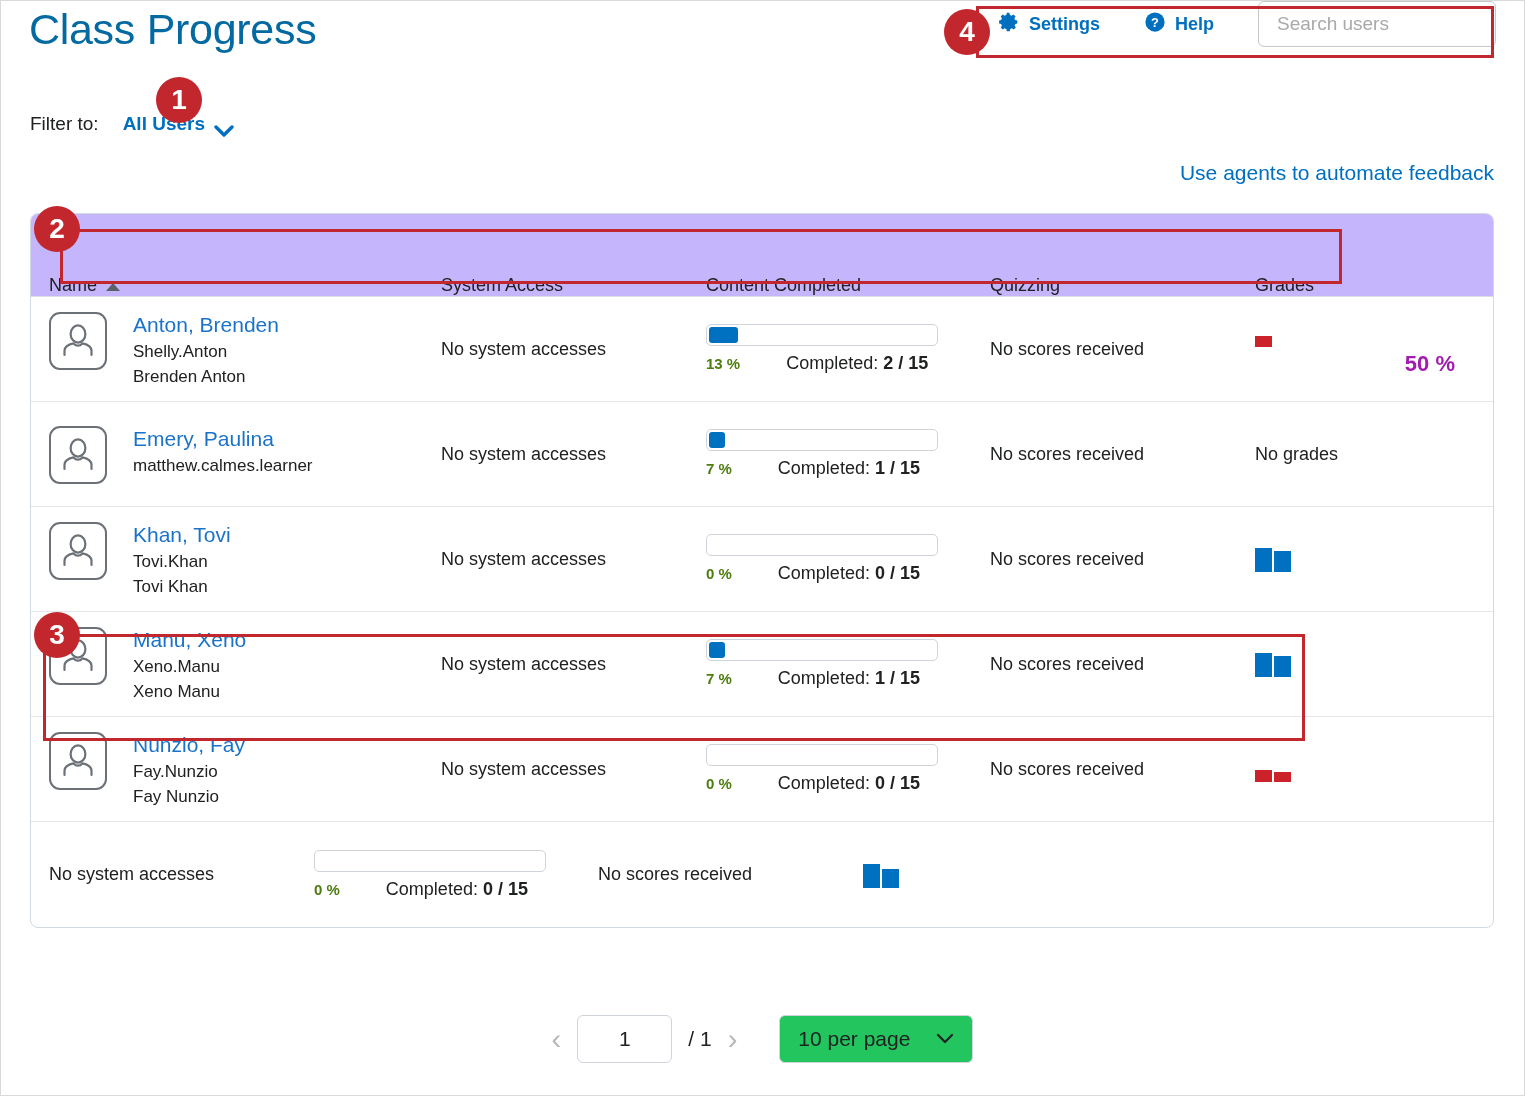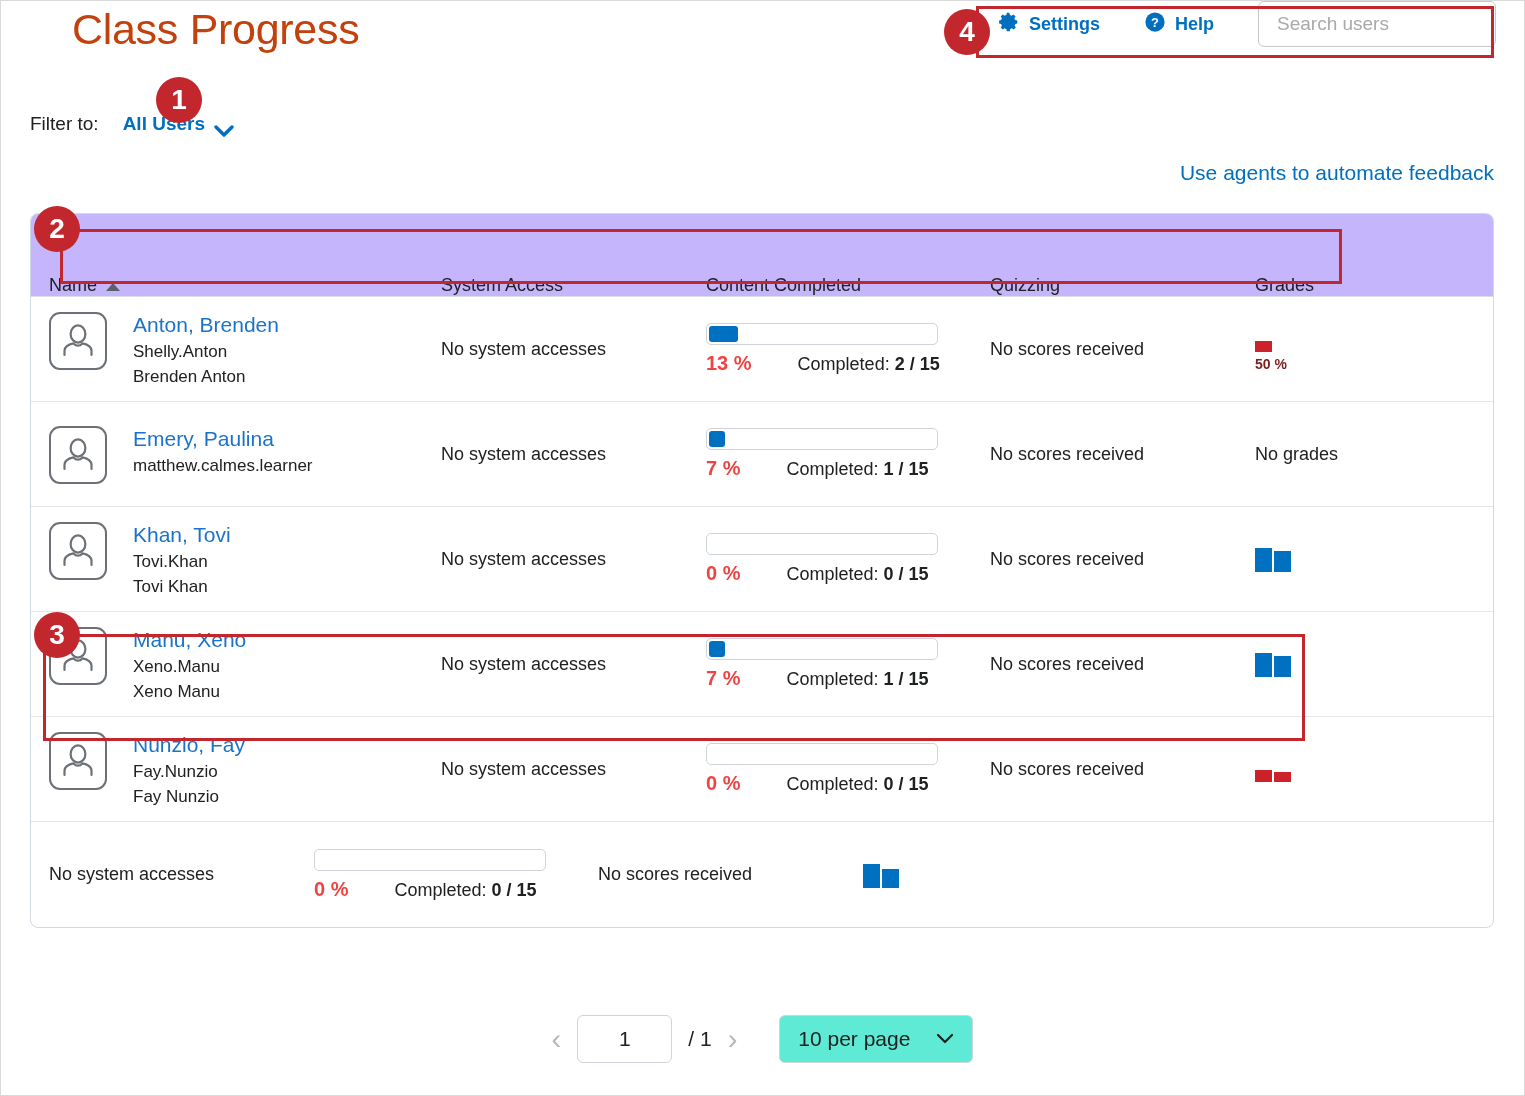--- a/index.html
+++ b/index.html
@@ -16,23 +16,22 @@
     border: 1px solid #d9d9d9;
     overflow: hidden;
   }
 
   
   .page-title {
     position: absolute;
     left: 28px; top: 4px;
     font-size: 43px;
     font-weight: 400;
-    color: #c2410c;
+    color: #0369a1;
     letter-spacing: -0.3px;
-    margin-left: 43px;
   }
   .filter-row {
     position: absolute;
     left: 29px; top: 112px;
     display: flex; align-items: center; gap: 24px;
   }
   .filter-label { font-size: 19px; color: #202122; }
   .filter-value {
     font-size: 19px; color: #006fbf; font-weight: 700;
     display: flex; align-items: center; gap: 9px; cursor: pointer;
@@ -138,52 +137,52 @@
   .content-cell { display: flex; flex-direction: column; gap: 7px; }
   .bar-track {
     width: 232px; height: 22px;
     border: 1px solid #cfd4da; border-radius: 5px;
     background: #fff; padding: 2px; overflow: hidden;
   }
   .bar-fill {
     height: 100%; background: #0070c0; border-radius: 3px;
   }
   .content-line { display: flex; align-items: baseline; gap: 46px; }
-  .pct { font-size: 20px; font-weight: 700; color: #ef4444; }
+  .pct { font-size: 15px; font-weight: 700; color: #4d7c0f; }
   .completed { font-size: 18px; color: #202122; }
   .completed b { font-weight: 700; }
 
   
   .grades-cell { display: flex; flex-direction: column; gap: 4px; }
   .minichart {
     display: flex; align-items: flex-end; gap: 2px; height: 26px;
   }
   .minibar { width: 17px; }
-  .grade-pct { font-size: 14px; font-weight: 700; color: #7f1d1d; }
+  .grade-pct { font-size: 22px; font-weight: 700; color: #a21caf; text-align: right; }
   .nograde { font-size: 18px; color: #202122; }
 
   
   .pager {
     position: absolute; left: 0; right: 0; top: 1014px;
     display: flex; align-items: center; justify-content: center; gap: 16px;
   }
   .arrow { color: #b4b8bc; font-size: 29px; cursor: pointer; line-height: 1; user-select: none; }
   .page-input {
     width: 95px; height: 48px;
     border: 1px solid #cfd4da; border-radius: 6px;
     font-size: 21px; color: #202122; text-align: center;
     font-family: "Liberation Sans", sans-serif;
     outline: none; background: #fff;
   }
   .page-total { font-size: 21px; color: #202122; }
   .perpage {
     margin-left: 26px;
     height: 48px; min-width: 190px;
     border: 1px solid #cfd4da; border-radius: 6px;
-    background: #5eead4;
+    background: #22c55e;
     display: flex; align-items: center; justify-content: center; gap: 26px;
     padding: 0 18px; cursor: pointer;
   }
   .perpage-label { font-size: 21px; color: #202122; }
 
   
   .hl-box {
     position: absolute;
     border: 3px solid #c1272d;
     pointer-events: none;

